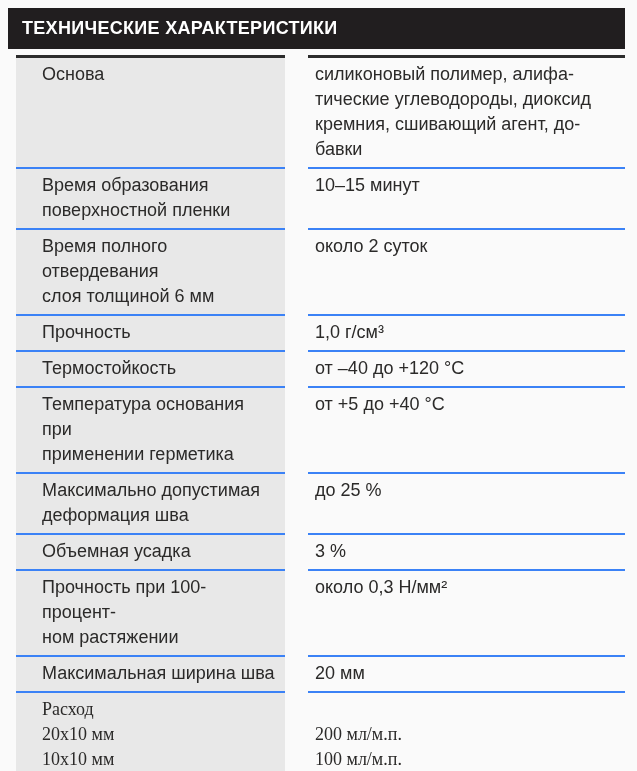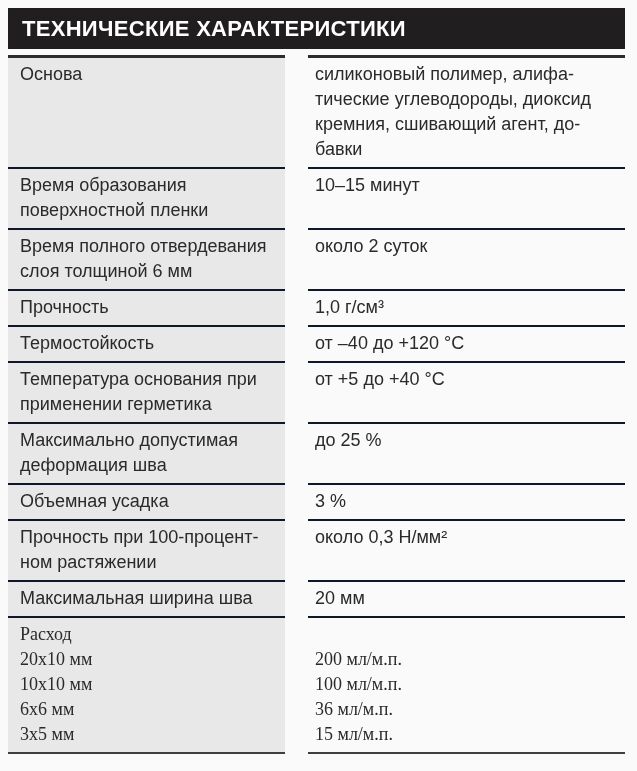--- a/index.html
+++ b/index.html
@@ -15,52 +15,53 @@
   .page {
     position: absolute;
     top: 8px;
     left: 8px;
     width: 617px;
   }
   .title-bar {
     background: #211e1f;
     color: #ffffff;
     font-weight: 700;
-    font-size: 22px;
+    font-size: 18px;
     height: 41px;
     line-height: 41px;
     padding-left: 14px;
     letter-spacing: 0.3px;
     box-sizing: border-box;
     margin-bottom: 6px;
   }
   .spec-table { width: 100%; }
   .trow {
     display: grid;
     grid-template-columns: 277px 1fr;
     column-gap: 23px;
   }
   .cell {
-    border-top: 2px solid #0f172a;
+    border-top: 2px solid #3b82f6;
     font-size: 18px;
     line-height: 25px;
     white-space: pre-line;
     box-sizing: border-box;
   }
   .trow:first-child .cell {
     border-top-width: 3px;
     border-top-color: #2c2c2c;
   }
   .trow:last-child .cell {
     border-bottom: 2px solid #3e3e3e;
     font-family: Liberation Serif, serif;
   }
   .label {
     background: #e8e8e8;
-    padding: 4px 10px 5px 12px;
+    padding: 4px 10px 5px 26px;
+    margin-left: 8px;
   }
   .value {
     background: transparent;
     padding: 4px 2px 5px 7px;
   }
 </style>
 </head>
 <body>
 
 <div class="page">

